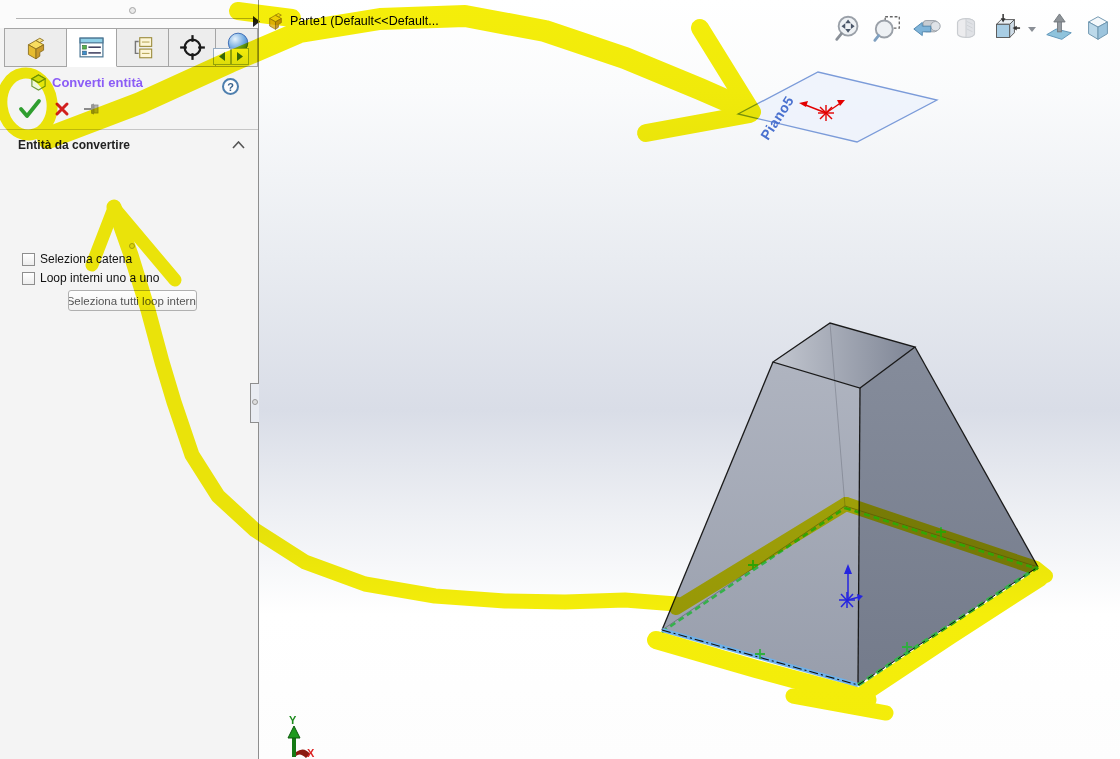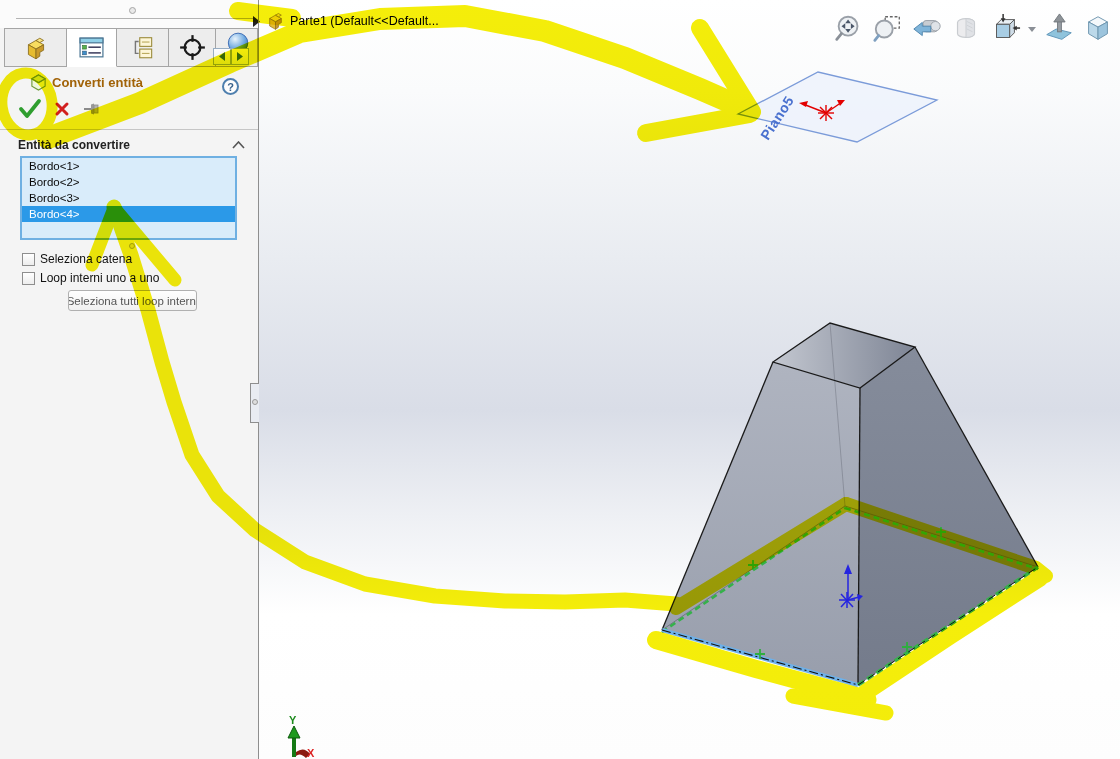--- a/index.html
+++ b/index.html
@@ -20,21 +20,21 @@
   .panel { position:absolute; left:0; top:0; width:258px; height:759px; background:#f4f4f4; z-index:2; }
   .panel-topstrip { position:absolute; left:0; top:0; width:258px; height:28px; background:#fbfbfb; }
   .top-line { position:absolute; left:16px; top:18px; width:240px; height:1px; background:#b4b4b4; }
   .top-grip { position:absolute; left:129px; top:7px; width:7px; height:7px; border-radius:50%; background:#e9e9e9; border:1px solid #a5a5a5; }
   .tabbar { position:absolute; left:4px; top:28px; width:254px; height:39px; display:flex; background:#ededed; border-top:1px solid #a5a5a5; border-left:1px solid #a5a5a5; }
   .tab { border-right:1px solid #a5a5a5; border-bottom:1px solid #a5a5a5; display:flex; align-items:center; justify-content:center; background:#ededed; }
   .tab.active { background:#ffffff; border-bottom:1px solid #ffffff; }
   .tab-nav { position:absolute; left:213px; top:48px; display:flex; z-index:4; }
   .tab-nav button { width:18px; height:17px; border:1px solid #98aec4; background:linear-gradient(#fdfdfd,#e8edf3); display:flex; align-items:center; justify-content:center; padding:0; }
   .title-row { position:absolute; left:30px; top:74px; display:flex; align-items:center; gap:5px; }
-  .panel-title { font-size:13px; font-weight:bold; color:#a16207; }
+  .panel-title { font-size:13px; font-weight:bold; color:#8b5cf6; }
   .help-btn { position:absolute; right:19px; top:78px; width:17px; height:17px; border-radius:50%; border:2px solid #4e7fae; color:#39628c; font-size:11px; font-weight:bold; display:flex; align-items:center; justify-content:center; background:#fdfdfd; }
   .actions { position:absolute; left:18px; top:98px; display:flex; align-items:center; gap:12px; }
   .sep { position:absolute; left:0; top:129px; width:258px; height:1px; background:#c6c6c6; }
   .group-header { position:absolute; left:18px; top:138px; font-size:12px; font-weight:bold; color:#222; }
   .chevron { position:absolute; right:13px; top:141px; }
   .listbox { position:absolute; left:20px; top:156px; width:217px; height:84px; background:#d9ecfa; border:2px solid #6fb0e2; overflow:hidden; }
   .list-row { height:16px; line-height:16px; padding-left:7px; font-size:11.5px; color:#0a0a0a; white-space:nowrap; }
   .list-row.selected { background:#2b99e8; color:#ffffff; }
   .list-grip { position:absolute; left:129px; top:243px; width:6px; height:6px; border-radius:50%; background:#e3e3e3; border:1px solid #a9a9a9; }
   .cb-row { position:absolute; left:22px; display:flex; align-items:center; gap:5px; }
@@ -310,26 +310,20 @@
       </svg>
     </div>
 
     <div class="sep"></div>
 
     <div class="group-header">Entità da convertire</div>
     <svg class="chevron" width="13" height="8">
       <polyline points="1,7 6.5,1 12,7" fill="none" stroke="#555" stroke-width="1.6"></polyline>
     </svg>
 
-    <div class="listbox">
-      <div class="list-row">Bordo&lt;1&gt;</div>
-      <div class="list-row">Bordo&lt;2&gt;</div>
-      <div class="list-row">Bordo&lt;3&gt;</div>
-      <div class="list-row selected">Bordo&lt;4&gt;</div>
-    </div>
     <div class="list-grip"></div>
 
     <div class="cb-row" style="top:252px">
       <div class="cb-box"></div>
       <span class="cb-label">Seleziona catena</span>
     </div>
     <div class="cb-row" style="top:271px">
       <div class="cb-box"></div>
       <span class="cb-label">Loop interni uno a uno</span>
     </div>

